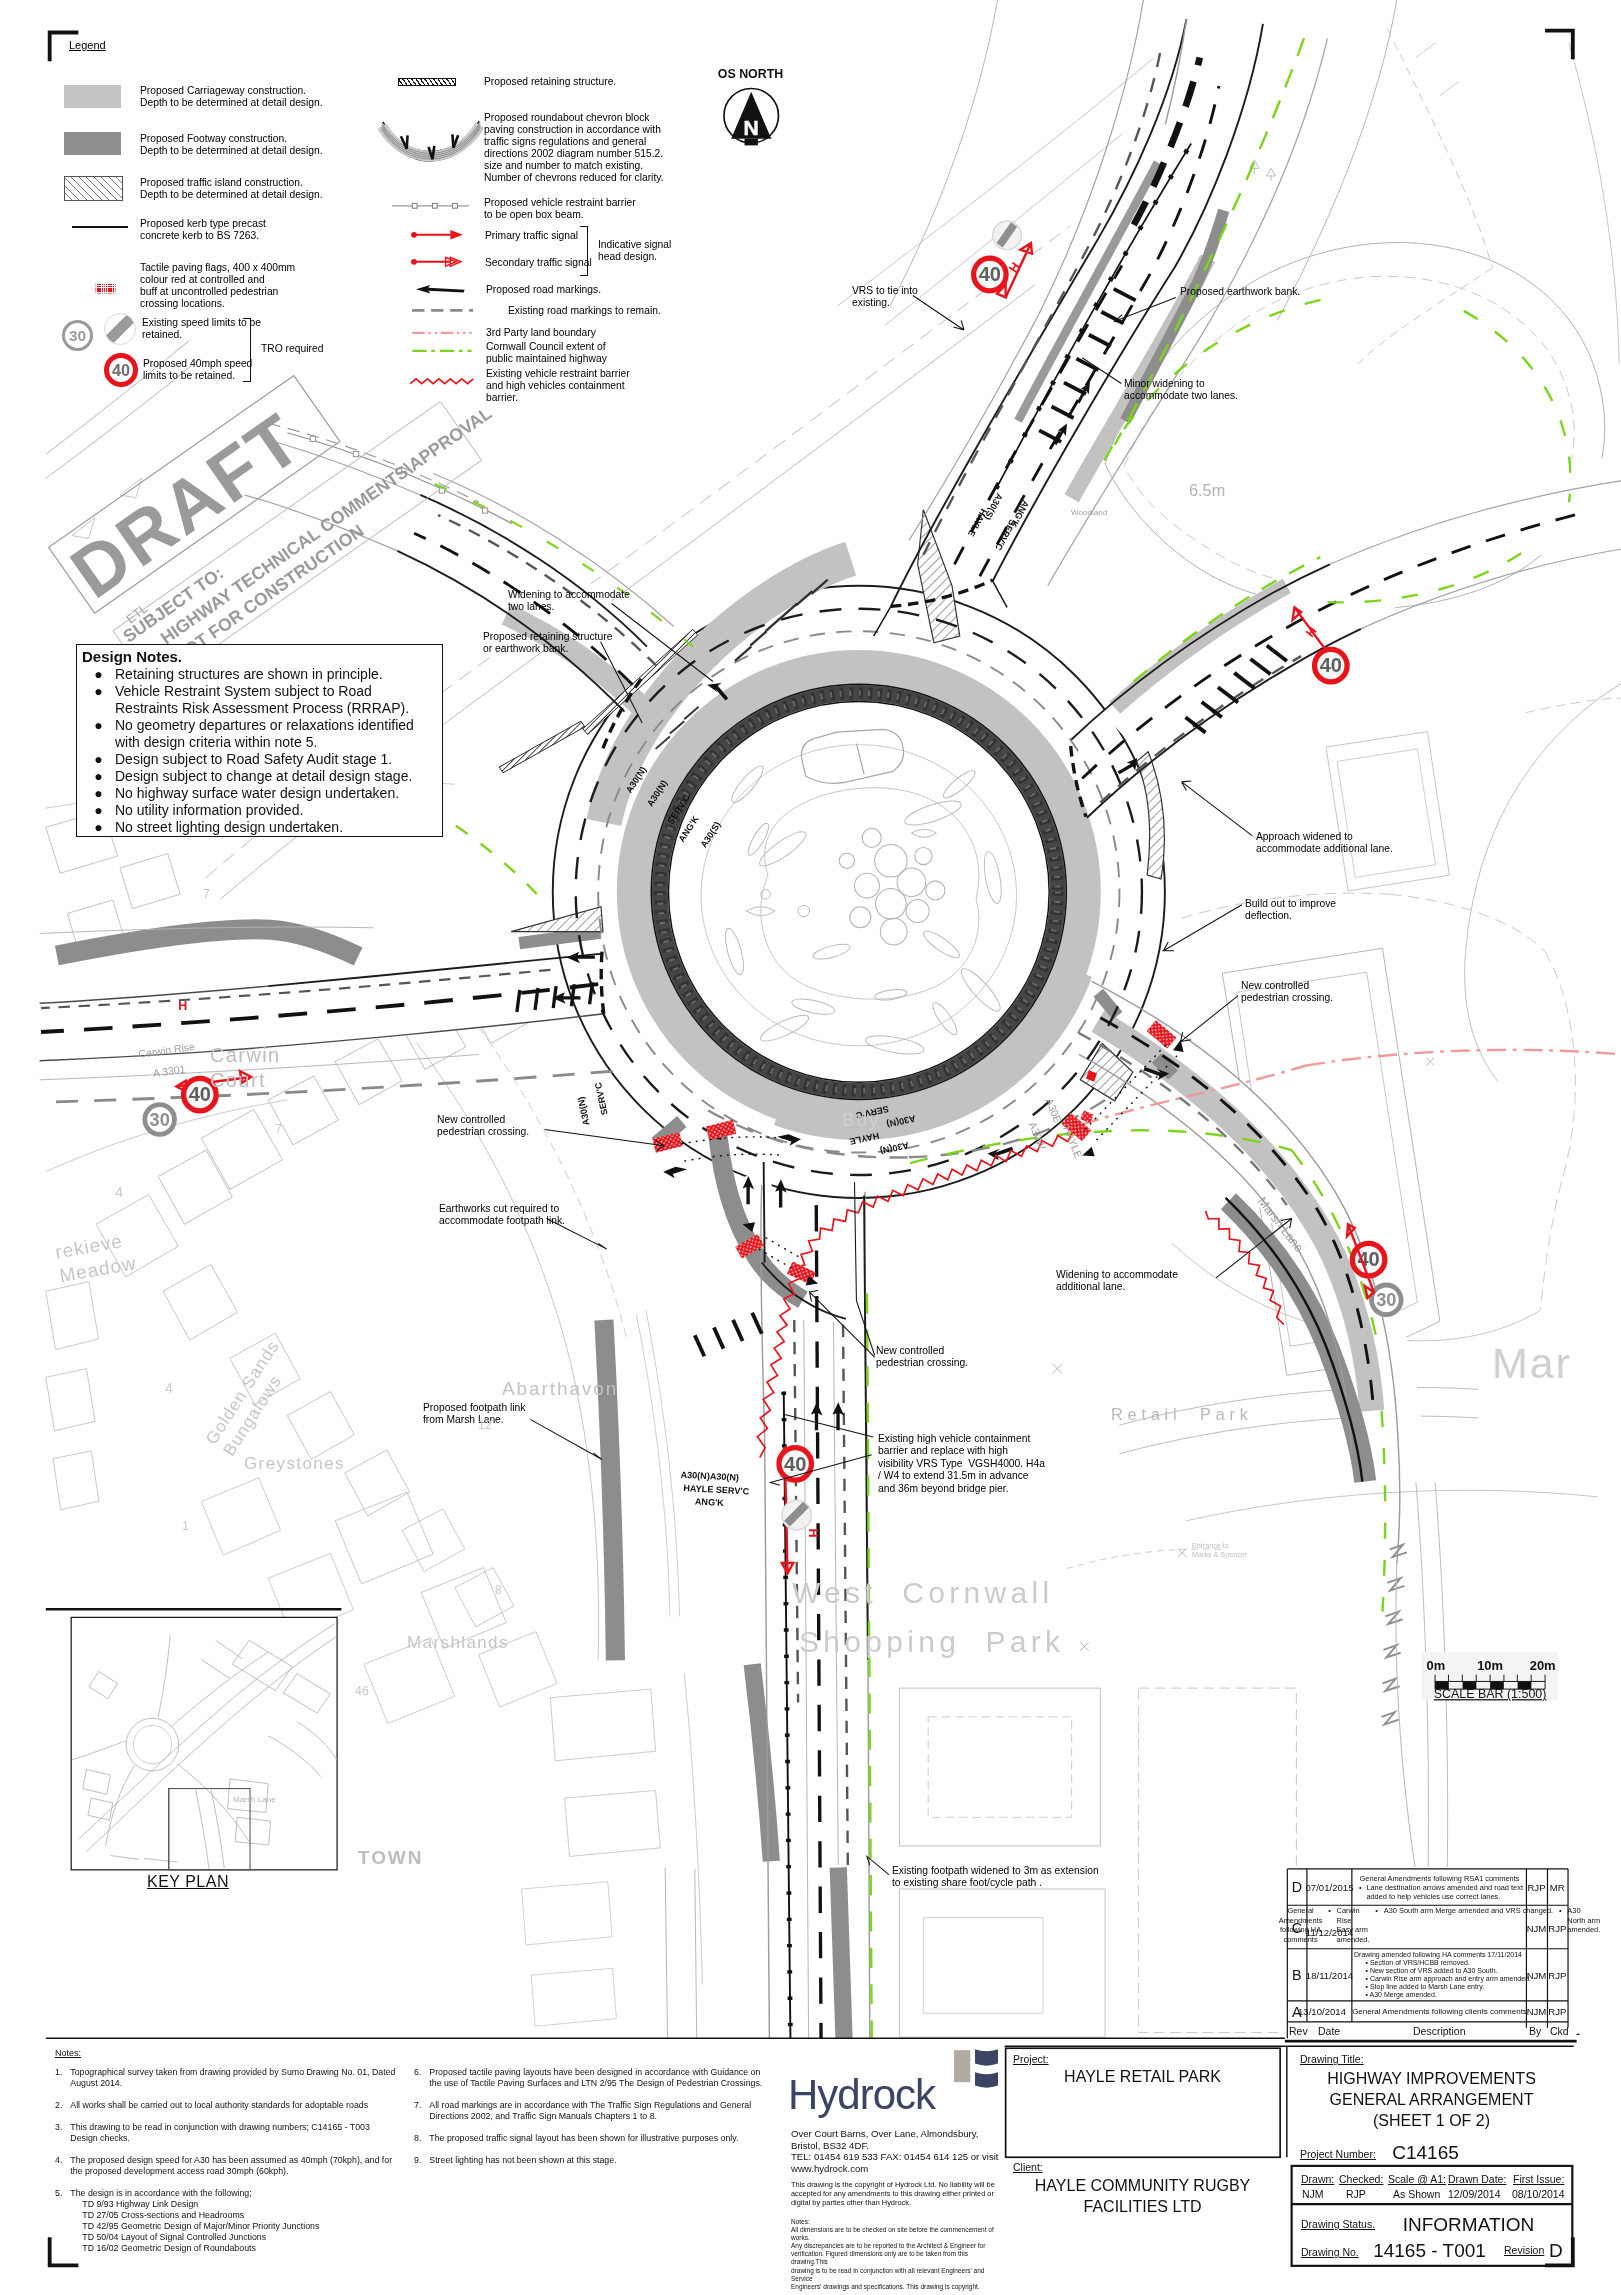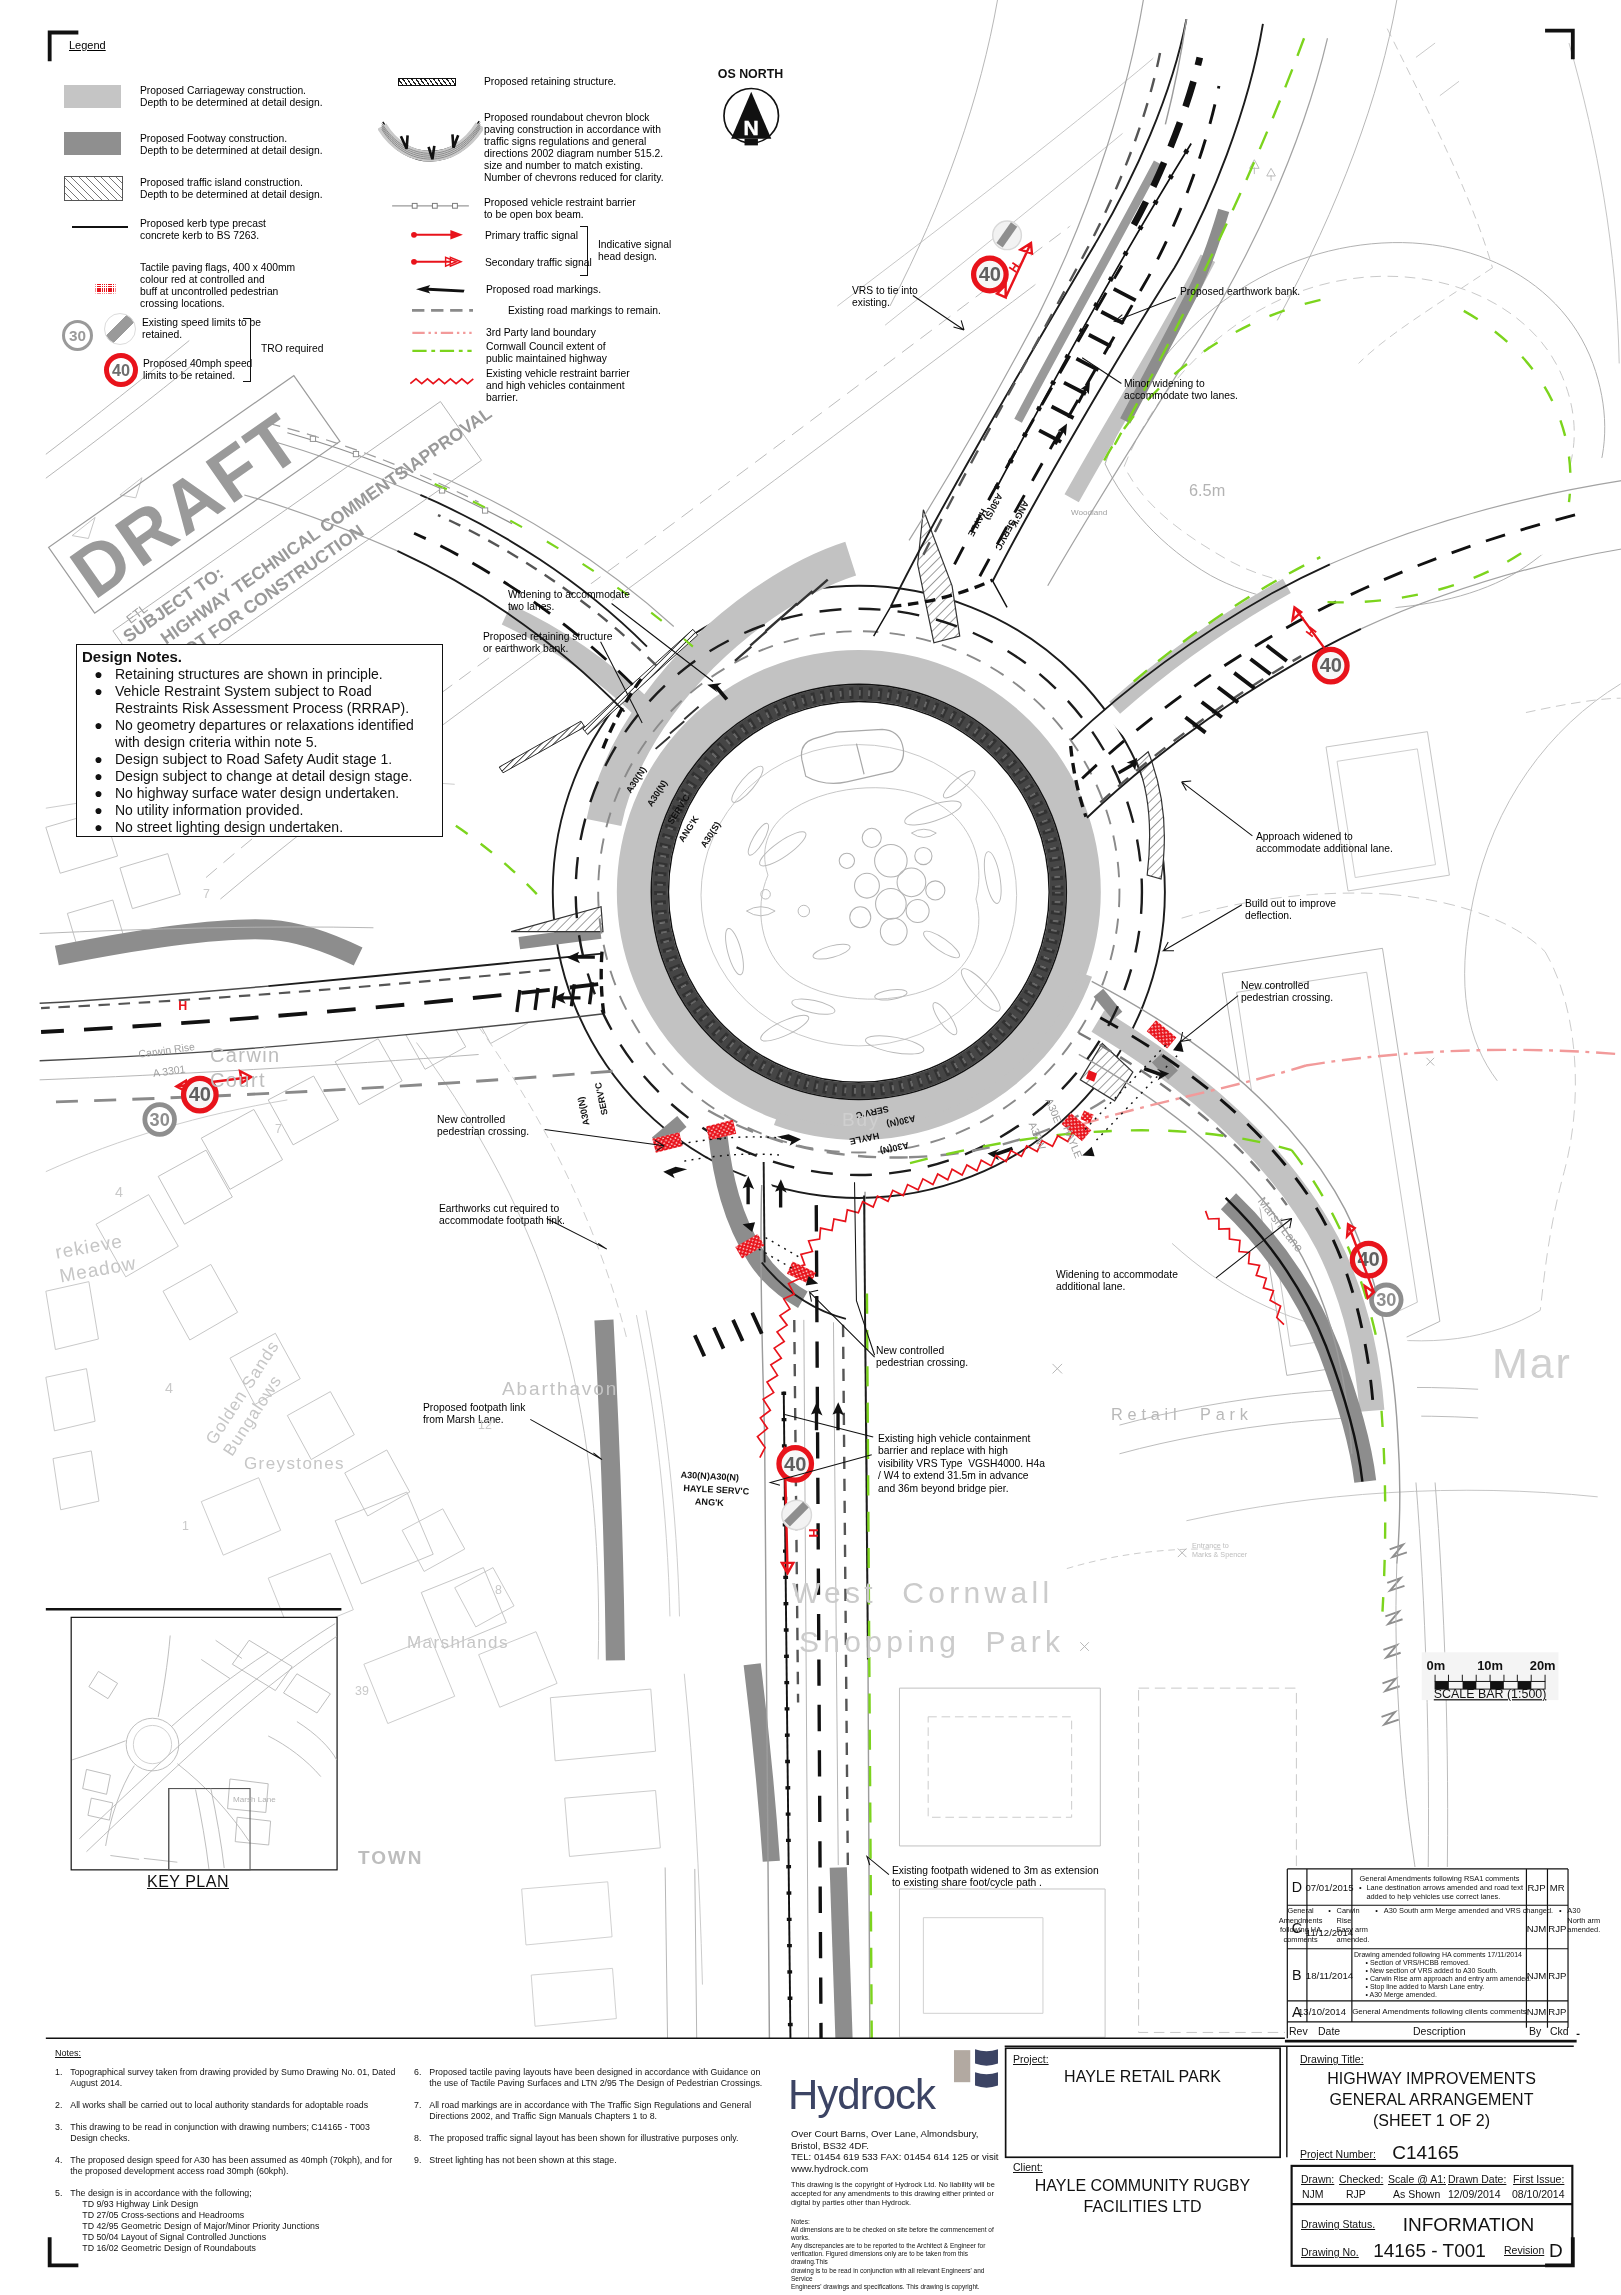--- a/index.html
+++ b/index.html
@@ -784,21 +784,21 @@
 <div class="gt" style="left:358px;top:1847px;font-size:19px;color:#bdbdbd;font-weight:bold;letter-spacing:1.9px;">TOWN</div>
 <div class="gt" style="left:233px;top:1795px;font-size:8.1px;color:#b3b3b3;">Marsh Lane</div>
 <div class="gt" style="left:1192px;top:1541px;font-size:7.2px;color:#bdbdbd;">Entrance to<br>Marks &amp; Spencer</div>
 <div class="gt" style="left:115px;top:1184px;font-size:14.3px;color:#c9c9c9;">4</div>
 <div class="gt" style="left:165px;top:1380px;font-size:14.3px;color:#c9c9c9;">4</div>
 <div class="gt" style="left:275px;top:1122px;font-size:12.4px;color:#c9c9c9;">7</div>
 <div class="gt" style="left:454px;top:1418px;font-size:12.4px;color:#c9c9c9;margin-left:24px;">12</div>
 <div class="gt" style="left:203px;top:887px;font-size:12.4px;color:#c9c9c9;">7</div>
 <div class="gt" style="left:495px;top:1583px;font-size:12.4px;color:#c9c9c9;">8</div>
 <div class="gt" style="left:182px;top:1519px;font-size:12.4px;color:#c9c9c9;">1</div>
-<div class="gt" style="left:355px;top:1684px;font-size:12.4px;color:#c9c9c9;">39</div>
+<div class="gt" style="left:355px;top:1684px;font-size:12.4px;color:#c9c9c9;">46</div>
 
 <div style="position:absolute;left:147px;top:1873px;font-size:16px;text-decoration:underline;letter-spacing:0.5px;">KEY PLAN</div>
 
 <div class="ul" style="position:absolute;left:55px;top:2048px;font-size:9px;">Notes:</div>
 <div style="position:absolute;left:55px;top:2067px;width:344px;font-size:8.8px;line-height:11px;">
 <div style="display:flex;margin-bottom:11px;">
       <span style="width:15.3px;flex:none;">1.</span>
       <span>Topographical survey taken from drawing provided by Sumo Drawing No. 01, Dated August 2014.</span>
     </div>
 <div style="display:flex;margin-bottom:11px;">

